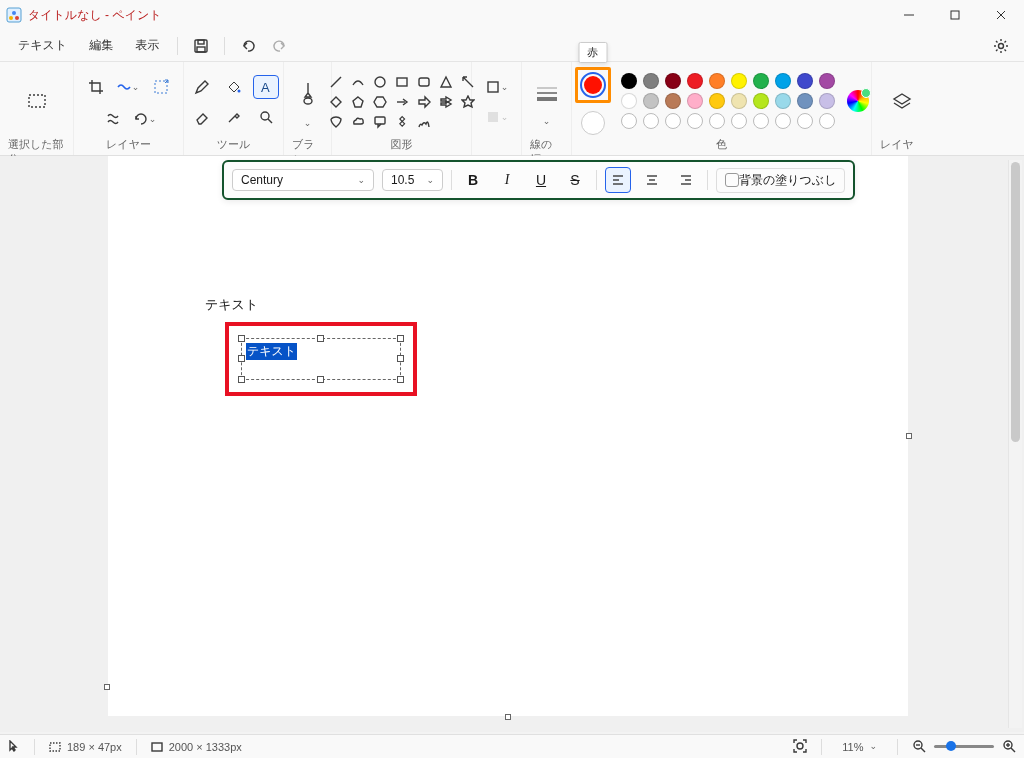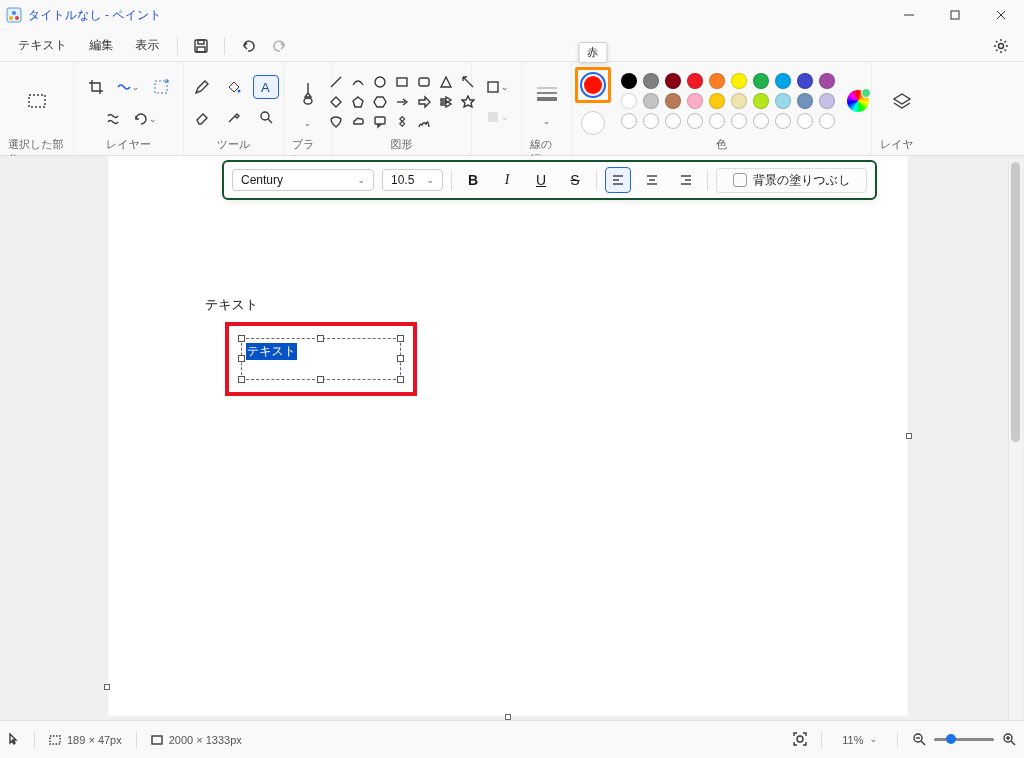--- a/index.html
+++ b/index.html
@@ -1,21 +1,21 @@
 <!DOCTYPE html>
 <html><head>
 <meta charset="utf-8">
 <style>
 * { margin: 0; padding: 0; box-sizing: border-box; font-family: "Segoe UI", "Yu Gothic UI", Meiryo, sans-serif; }
 body { background: #f3f3f3; width: 1024px; height: 758px; overflow: hidden; font-size: 12px; color: #1a1a1a; }
 
 
 .titlebar { height: 30px; background: #f9f9f9; display: flex; align-items: center; padding-left: 6px; }
 .titlebar .app-icon { width: 16px; height: 16px; margin-right: 6px; border-radius: 2px; display: flex; align-items: center; justify-content: center; }
-.titlebar .title { font-size: 12px; color: #1d4ed8; }
+.titlebar .title { font-size: 12px; color: #b91c1c; }
 .titlebar .win-controls { margin-left: auto; display: flex; }
 .titlebar .win-btn { width: 46px; height: 30px; display: flex; align-items: center; justify-content: center; font-size: 11px; }
 .titlebar .win-btn svg { width: 10px; height: 10px; }
 
 
 .menubar { height: 32px; background: #f9f9f9; display: flex; align-items: center; padding: 0 8px; gap: 2px; border-bottom: 1px solid #e5e5e5;}
 .menubar .menu-item { padding: 4px 10px; font-size: 12px; color: #333; border-radius: 4px; }
 .menubar .icon-btn { width: 30px; height: 28px; display: flex; align-items: center; justify-content: center; border-radius: 4px; color: #555; }
 .menubar .sep { width: 1px; height: 18px; background: #ddd; margin: 0 6px; }
 .menubar .spacer { flex: 1; }
@@ -47,41 +47,41 @@
 .tooltip { position: absolute; top: -28px; left: 50%; transform: translateX(-50%); background: #fff; border: 1px solid #ccc; padding: 2px 8px; font-size: 11px; border-radius: 2px; box-shadow: 0 2px 4px rgba(0,0,0,0.1);}
 
 
 .text-toolbar { position: absolute; top: 160px; left: 222px; background: #fcfcfc; border: 2px solid #14532d; border-radius: 6px; padding: 5px 8px; display: flex; align-items: center; gap: 8px; box-shadow: 0 2px 6px rgba(0,0,0,0.08);}
 .text-toolbar .dropdown { border: 1px solid #ccc; border-radius: 4px; padding: 3px 8px; display: flex; align-items: center; gap: 10px; background: #fff; font-size: 12px; }
 .text-toolbar .dropdown.font { width: 142px; justify-content: space-between;}
 .text-toolbar .dropdown.size { width: 61px; justify-content: space-between;}
 .text-toolbar .fmt-btn { width: 26px; height: 26px; display:flex;align-items:center;justify-content:center;border-radius:4px; font-size:14px;}
 .text-toolbar .fmt-btn.selected { border: 1px solid #2563eb; background: #eaf3ff; }
 .text-toolbar .vdiv { width:1px; height:20px; background:#ddd;}
-.text-toolbar .checkbox { display:flex;align-items:center;gap:6px;border:1px solid #ddd;border-radius:4px;padding:3px 16px;text-align:center;}
+.text-toolbar .checkbox { display:flex;align-items:center;border:1px solid #ddd;border-radius:4px;padding:3px 8px;text-align:center;}
 .text-toolbar .cb { width:14px;height:14px;border:1px solid #999;border-radius:3px;}
 
 
 .workspace { position: absolute; top: 156px; left: 0; right: 0; bottom: 26px; background: #f0f0f0; overflow: hidden;}
 .canvas { position: absolute; left: 108px; top: 0; width: 800px; height: 560px; background: #fff; }
 .canvas-handle { width:6px;height:6px;background:#fff;border:1px solid #666;position:absolute;}
 .canvas-text1 { position:absolute; left:205px; top:296px; font-size:13px;}
 
 
 .red-box { position: absolute; left: 225px; top: 322px; width: 192px; height: 74px; border: 4px solid #e81123; }
 .text-frame { position: absolute; left: 12px; top: 12px; right: 12px; bottom: 12px; border: 1px dashed #666; }
 .tf-handle { width:7px;height:7px;background:#fff;border:1px solid #555;position:absolute;}
 .tf-text { position:absolute; left:4px; top:4px; font-size:12px; background:#0653c7; color:#fff; padding:0 1px;}
 
 
 .vscroll { position:absolute; right:2px; top:160px; width:14px; bottom:30px; background:#f3f3f3; border-left:1px solid #e5e5e5;}
 .vscroll .thumb { position:absolute; top:2px; left:2px; right:2px; height:280px; background:#c9c9c9; border-radius:6px;}
 
 
-.statusbar { position: absolute; bottom: 0; left: 0; right: 0; height: 38px; background: #f9f9f9; border-top: 1px solid #e0e0e0; display: flex; align-items: center; padding: 0 8px; font-size: 11px; color: #555; gap: 14px;}
+.statusbar { position: absolute; bottom: 0; left: 0; right: 0; height: 24px; background: #f9f9f9; border-top: 1px solid #e0e0e0; display: flex; align-items: center; padding: 0 8px; font-size: 11px; color: #555; gap: 14px;}
 .statusbar .sep { width:1px; height:16px; background:#ddd;}
 .statusbar .spacer { flex:1;}
 .zoom { display:flex; align-items:center; gap:8px;}
 .zoom .track { width:60px;height:3px;background:#888;border-radius:2px;position:relative;}
 .zoom .knob { width:10px;height:10px;background:#1a73e8;border-radius:50%;position:absolute;top:-4px;left:12px;}
 .chev { font-size:9px;color:#666;}
 </style>
 </head>
 <body>
 

